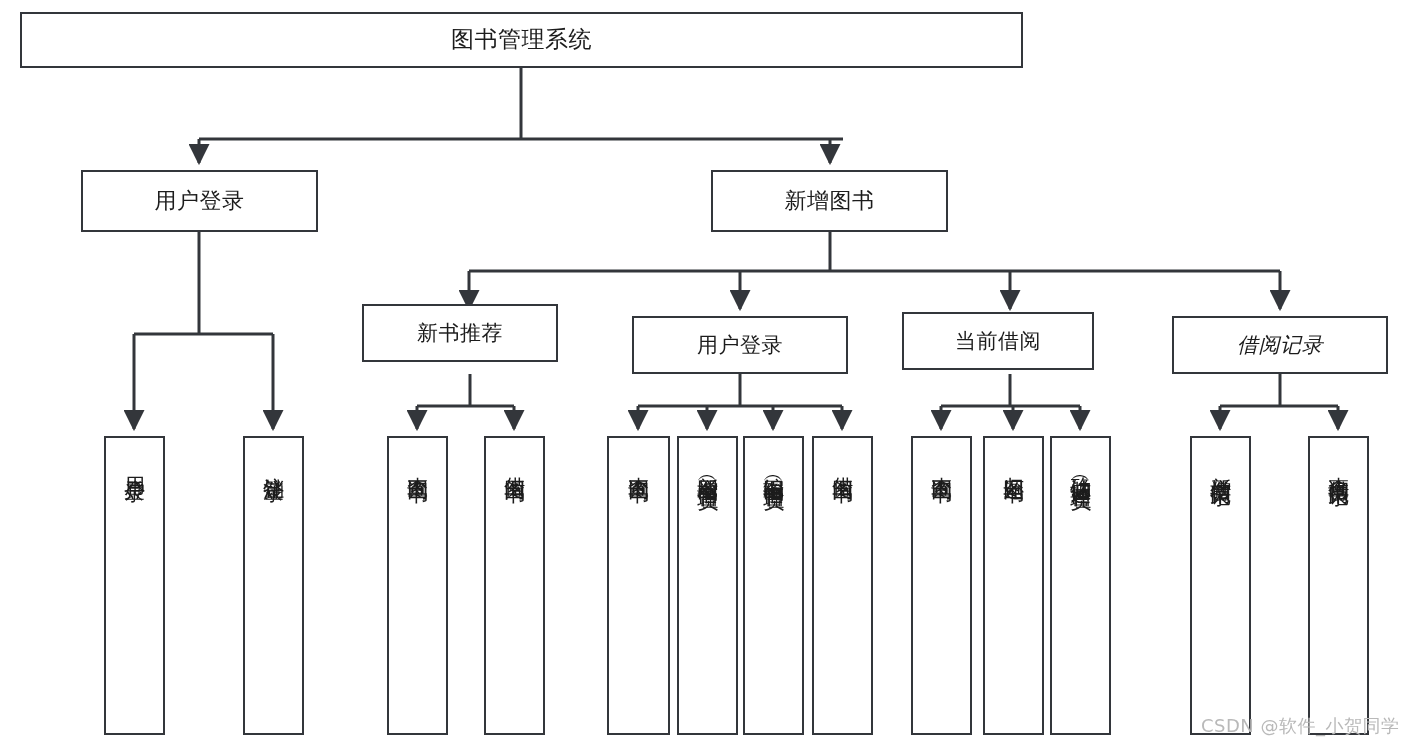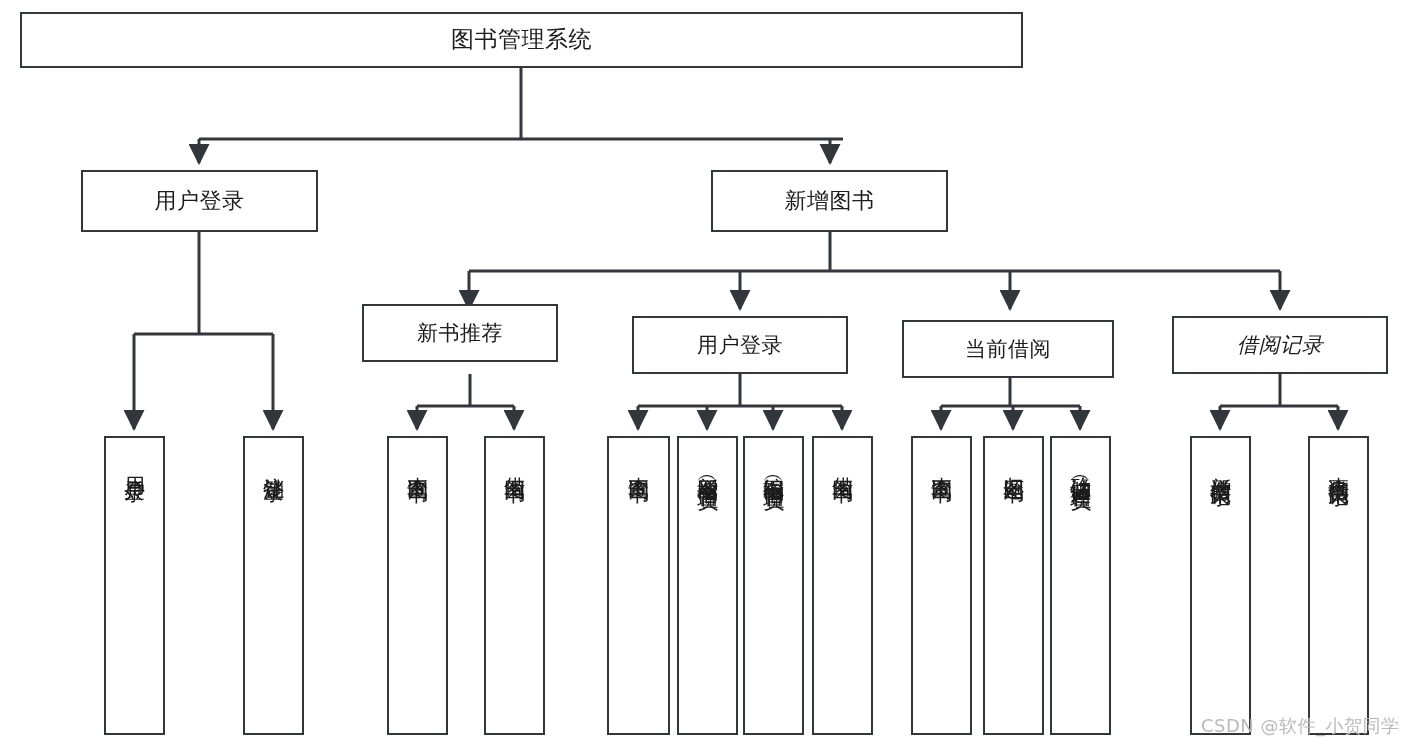--- a/index.html
+++ b/index.html
@@ -134,21 +134,21 @@
   <div class="node l2" style="left:711px; top:170px; width:237px; height:62px;">
     <span class="label">新增图书</span>
   </div>
 
   <div class="node l3" style="left:362px; top:304px; width:196px; height:58px;">
     <span class="label">新书推荐</span>
   </div>
   <div class="node l3" style="left:632px; top:316px; width:216px; height:58px;">
     <span class="label">用户登录</span>
   </div>
-  <div class="node l3" style="left:902px; top:320px; width:212px; height:58px;">
+  <div class="node l3" style="left:902px; top:312px; width:192px; height:58px;">
     <span class="label">当前借阅</span>
   </div>
   <div class="node l3" style="left:1172px; top:316px; width:216px; height:58px;font-style:italic;">
     <span class="label">借阅记录</span>
   </div>
 
   <div class="node leaf" style="left:104px; top:436px; width:61px; height:299px;">
     <span class="label">用户登录</span>
   </div>
   <div class="node leaf" style="left:243px; top:436px; width:61px; height:299px;">

